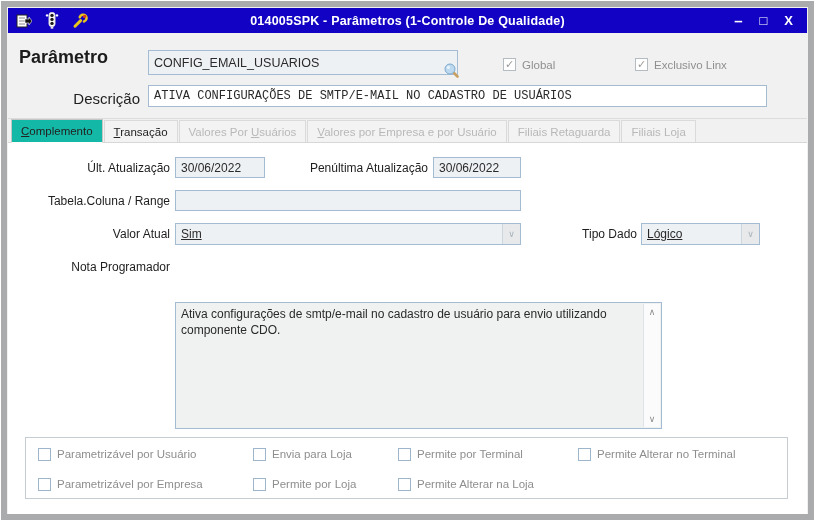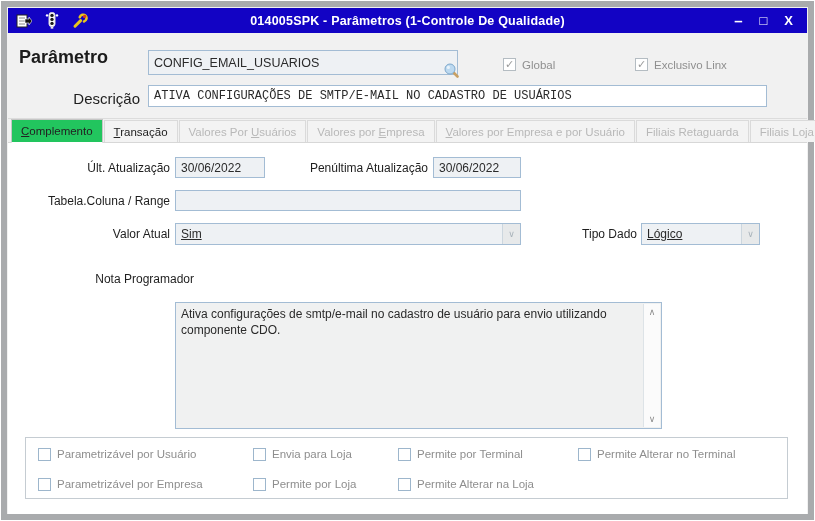--- a/index.html
+++ b/index.html
@@ -37,21 +37,21 @@
   .cb .ck{color:#9a9a9a;font-size:11px;font-weight:bold;line-height:1;margin-top:-1px;}
   .cb.blue{border-color:#9db6cc;}
   .cb-label{position:absolute;font-size:11.5px;color:#8f8f8f;}
 
   
   .tabstrip{position:absolute;left:1px;top:112px;width:799px;height:24px;background:#f1f1f1;
     border-bottom:1px solid #d7d7d7;display:flex;align-items:flex-end;padding-left:3px;}
   .tab{height:22px;padding:0 9px;display:flex;align-items:center;font-size:11.5px;color:#222;
     background:#f3f3f3;border:1px solid #dadada;border-bottom:none;margin-right:1px;cursor:pointer;
     white-space:nowrap;}
-  .tab.active{background:#22c55e;height:24px;border-color:#c6c6c6;margin-bottom:-1px;z-index:2;
+  .tab.active{background:#14b8a6;height:24px;border-color:#c6c6c6;margin-bottom:-1px;z-index:2;
     border-bottom:1px solid #fff;}
   .tab.disabled{color:#b8b8b8;}
   .accel{text-decoration:underline;}
 
   
   .tabpage{position:absolute;left:1px;top:136px;width:799px;height:371px;background:#fff;}
   .rlabel{position:absolute;text-align:right;font-size:12px;color:#1e1e1e;padding-left:36px;}
   .combo{position:absolute;border:1px solid #a3bcd4;background:#eef1f4;display:flex;align-items:center;
     font-size:12px;color:#2a2a2a;cursor:pointer;}
   .combo .val{flex:1;padding:0 5px;text-decoration:underline;}
@@ -142,23 +142,20 @@
     <div class="tab active">
           <span><span></span><span class="accel">C</span><span>omplemento</span></span>
         </div>
     <div class="tab">
           <span><span></span><span class="accel">T</span><span>ransação</span></span>
         </div>
     <div class="tab disabled">
           <span><span>Valores Por </span><span class="accel">U</span><span>suários</span></span>
         </div>
     <div class="tab disabled">
-          <span><span>Valores por </span><span class="accel">E</span><span>mpresa</span></span>
-        </div>
-    <div class="tab disabled">
           <span><span></span><span class="accel">V</span><span>alores por Empresa e por Usuário</span></span>
         </div>
     <div class="tab disabled">
           <span><span>Filiais Retaguarda</span><span class="accel"></span><span></span></span>
         </div>
     <div class="tab disabled">
           <span><span>Filiais Loja</span><span class="accel"></span><span></span></span>
         </div>
   </div>
 
@@ -176,21 +173,21 @@
   <div class="combo" style="left:168px;top:216px;width:346px;height:22px;">
     <span class="val">Sim</span>
     <span class="btn">∨</span>
   </div>
   <div class="rlabel" style="left:530px;top:220px;width:100px;">Tipo Dado</div>
   <div class="combo" style="left:634px;top:216px;width:119px;height:22px;">
     <span class="val">Lógico</span>
     <span class="btn">∨</span>
   </div>
 
-  <div class="rlabel" style="left:0;top:265px;width:163px;margin-left:24px;">Nota Programador</div>
+  <div class="rlabel" style="left:0;top:253px;width:163px;">Nota Programador</div>
   <div class="notearea">
     <span>Ativa configurações de smtp/e-mail no cadastro de usuário para envio utilizando componente CDO.</span>
     <div class="vscroll">
       <div class="varrow">∧</div>
       <div class="varrow">∨</div>
     </div>
   </div>
 
   <div class="groupbox"></div>
 

